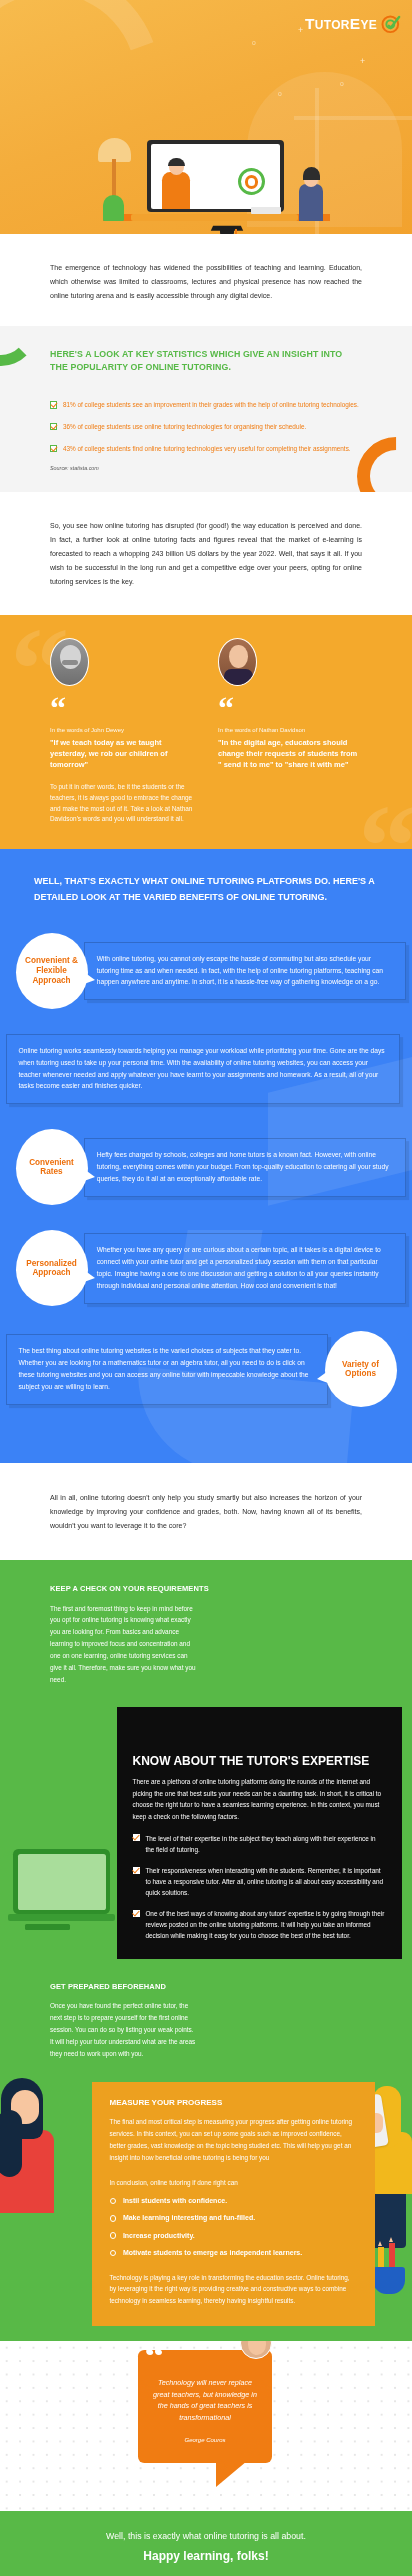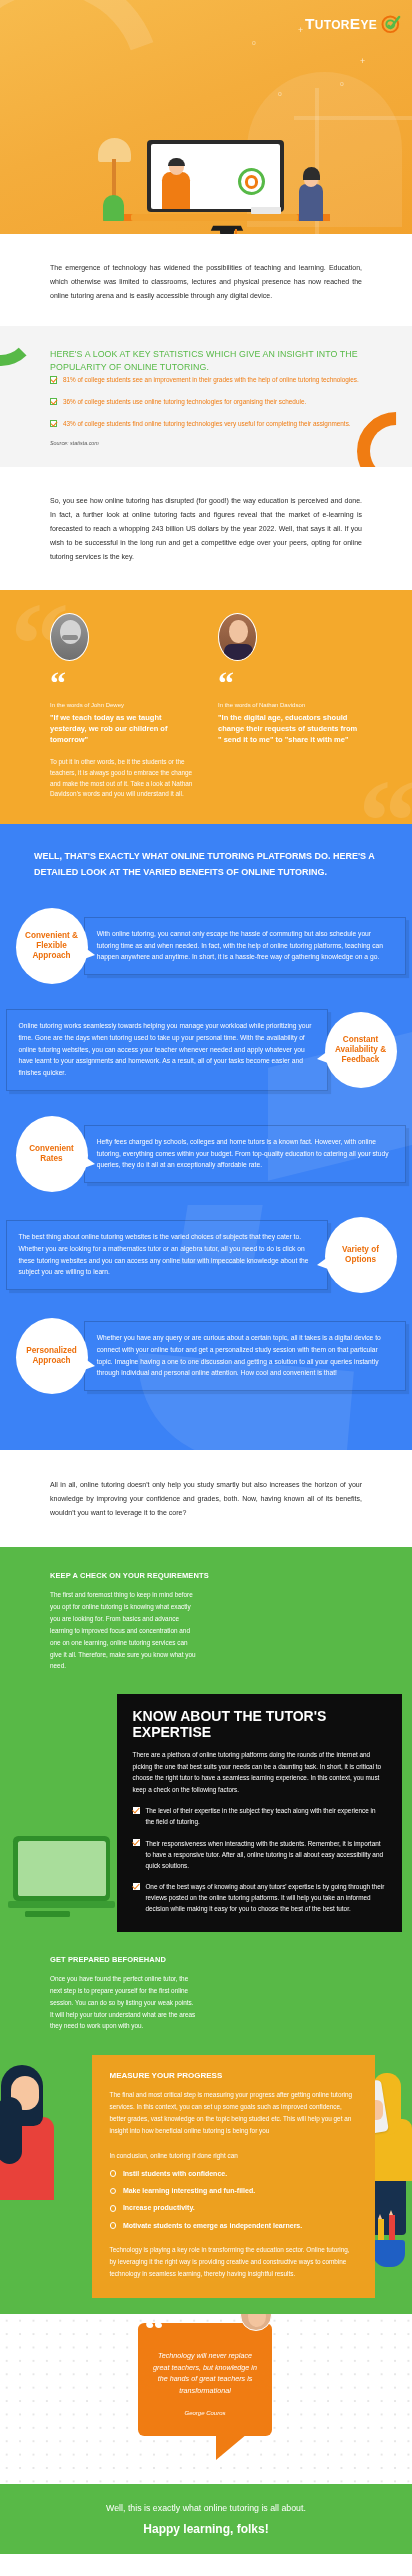--- a/index.html
+++ b/index.html
@@ -102,22 +102,22 @@
   .stats-greenarc {
     position:absolute; left:-35px; top:-32px; width:72px; height:72px; border-radius:50%;
     border: 11.3px solid #57b947; border-right-color:transparent; border-top-color:transparent;
   }
   .stats-orangearc {
     position:absolute; right:-23px; bottom:-23px; width:78px; height:78px; border-radius:50%;
     border: 13.4px solid #f07c12; border-right-color:transparent; border-bottom-color:transparent;
     transform: rotate(-45deg);
   }
   .stats-title {
-    color:#57b947; font-weight:400; font-size:8.8px; line-height:1.55;
-    letter-spacing:0.1px; text-transform:uppercase; margin-bottom: 0;
+    color:#57b947; font-weight:700; font-size:8.8px; line-height:1.55;
+    letter-spacing:0.1px; text-transform:uppercase; margin-bottom: 25px;
   }
   .stat-row { display:flex; gap:5.7px; margin-bottom: 11.3px; }
   .check-box {
     flex: 0 0 auto; width:7.2px; height:7.2px; margin-top:1.5px;
     border:1px solid #57b947; position:relative; background:#ffffff;
   }
   .check-box::after {
     content:""; position:absolute; left:1px; top:-1px; width:2.6px; height:5.2px;
     border:solid #f07c12; border-width: 0 1.3px 1.3px 0; transform: rotate(42deg);
   }
@@ -206,21 +206,21 @@
   .sub-head {
     color:#ffffff; font-weight:700; font-size:7.5px; text-transform:uppercase;
     letter-spacing: 0.1px; padding: 0 50px; margin-bottom: 9.3px;
   }
   .green-p { color:#ffffff; font-size:6.4px; line-height:1.85; padding: 0 50px; max-width: 247px; }
 
   .black-card {
     position:relative; z-index:3; margin: 21.6px 10.3px 0 117px; background:#0d0d0d;
     padding: 14.4px 15.5px 17.5px 15.5px;
   }
-  .black-card h3 { color:#ffffff; font-size:14px; font-weight:700; text-transform:uppercase; margin-bottom: 8.8px;}
+  .black-card h3 { color:#ffffff; font-size:12px; font-weight:700; text-transform:uppercase; margin-bottom: 8.8px; margin-top: 32px;}
   .black-card p { color:#ffffff; font-size:6.4px; line-height:1.8; }
   .bc-row { display:flex; gap:5.7px; margin-top: 10.3px; }
   .bc-check {
     flex:0 0 auto; width:7.2px; height:7.2px; margin-top:1.5px; background:#ffffff; position:relative;
   }
   .bc-check::after {
     content:""; position:absolute; left:1.5px; top:-1px; width:2.6px; height:5.7px;
     border:solid #f07c12; border-width: 0 1.3px 1.3px 0; transform: rotate(42deg);
   }
   .bc-row p { color:#ffffff; font-size:6.4px; line-height:1.72; }
@@ -416,58 +416,55 @@
           <span class="bubble-label">Convenient &amp; Flexible Approach</span>
         </div>
         <div class="ben-card">
           <p>With online tutoring, you cannot only escape the hassle of commuting but also schedule your tutoring time as and when needed. In fact, with the help of online tutoring platforms, teaching can happen anywhere and anytime. In short, it is a hassle-free way of gathering knowledge on a go.</p>
         </div>
       </div>
     </div>
 
     <div class="ben-item right">
       <div class="ben-inner rev">
-        <div class="bubble rt">
-          <span class="bubble-label">Constant Availability &amp; Feedback</span>
-        </div>
         <div class="ben-card rt">
           <p>Online tutoring works seamlessly towards helping you manage your workload while prioritizing your time. Gone are the days when tutoring used to take up your personal time. With the availability of online tutoring websites, you can access your teacher whenever needed and apply whatever you have learnt to your assignments and homework. As a result, all of your tasks become easier and finishes quicker.</p>
         </div>
       </div>
     </div>
 
     <div class="ben-item left">
       <div class="ben-inner">
         <div class="bubble">
           <span class="bubble-label">Convenient Rates</span>
         </div>
         <div class="ben-card">
           <p>Hefty fees charged by schools, colleges and home tutors is a known fact. However, with online tutoring, everything comes within your budget. From top-quality education to catering all your study queries, they do it all at an exceptionally affordable rate.</p>
         </div>
       </div>
     </div>
 
+    <div class="ben-item left">
+      <div class="ben-inner">
+        <div class="bubble">
+          <span class="bubble-label">Personalized Approach</span>
+        </div>
+        <div class="ben-card">
+          <p>Whether you have any query or are curious about a certain topic, all it takes is a digital device to connect with your online tutor and get a personalized study session with them on that particular topic. Imagine having a one to one discussion and getting a solution to all your queries instantly through individual and personal online attention. How cool and convenient is that!</p>
+        </div>
+      </div>
+    </div>
+
     <div class="ben-item right">
       <div class="ben-inner rev">
         <div class="bubble rt">
           <span class="bubble-label">Variety of Options</span>
         </div>
         <div class="ben-card rt">
           <p>The best thing about online tutoring websites is the varied choices of subjects that they cater to. Whether you are looking for a mathematics tutor or an algebra tutor, all you need to do is click on these tutoring websites and you can access any online tutor with impeccable knowledge about the subject you are willing to learn.</p>
-        </div>
-      </div>
-    </div>
-
-    <div class="ben-item left">
-      <div class="ben-inner">
-        <div class="bubble">
-          <span class="bubble-label">Personalized Approach</span>
-        </div>
-        <div class="ben-card">
-          <p>Whether you have any query or are curious about a certain topic, all it takes is a digital device to connect with your online tutor and get a personalized study session with them on that particular topic. Imagine having a one to one discussion and getting a solution to all your queries instantly through individual and personal online attention. How cool and convenient is that!</p>
         </div>
       </div>
     </div>
   </section>
 
   <section class="white-sec3">
     <p class="body-text">All in all, online tutoring doesn't only help you study smartly but also increases the horizon of your knowledge by improving your confidence and grades, both. Now, having known all of its benefits, wouldn't you want to leverage it to the core?</p>
   </section>
 
   <section class="green">

